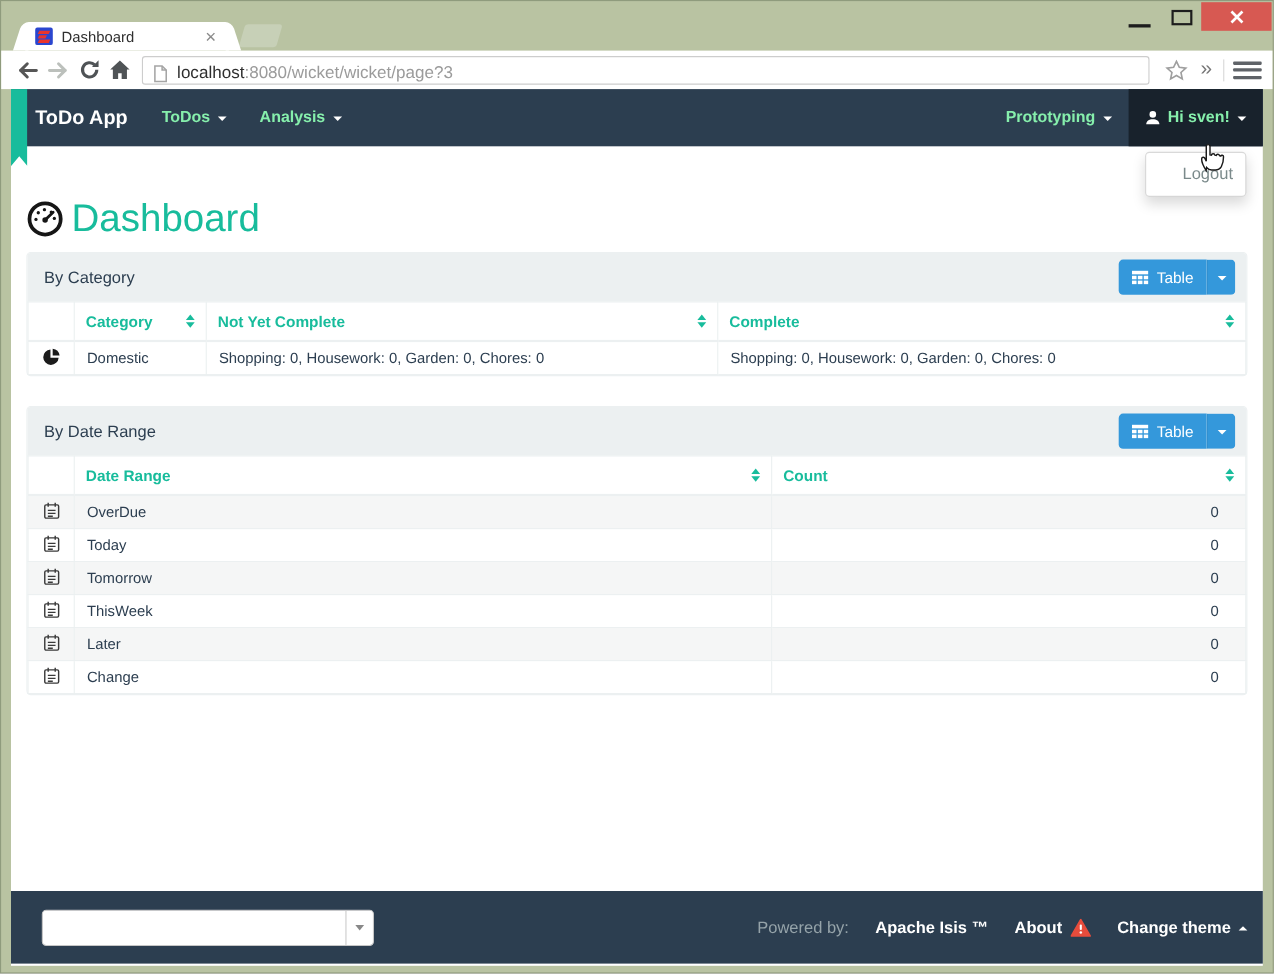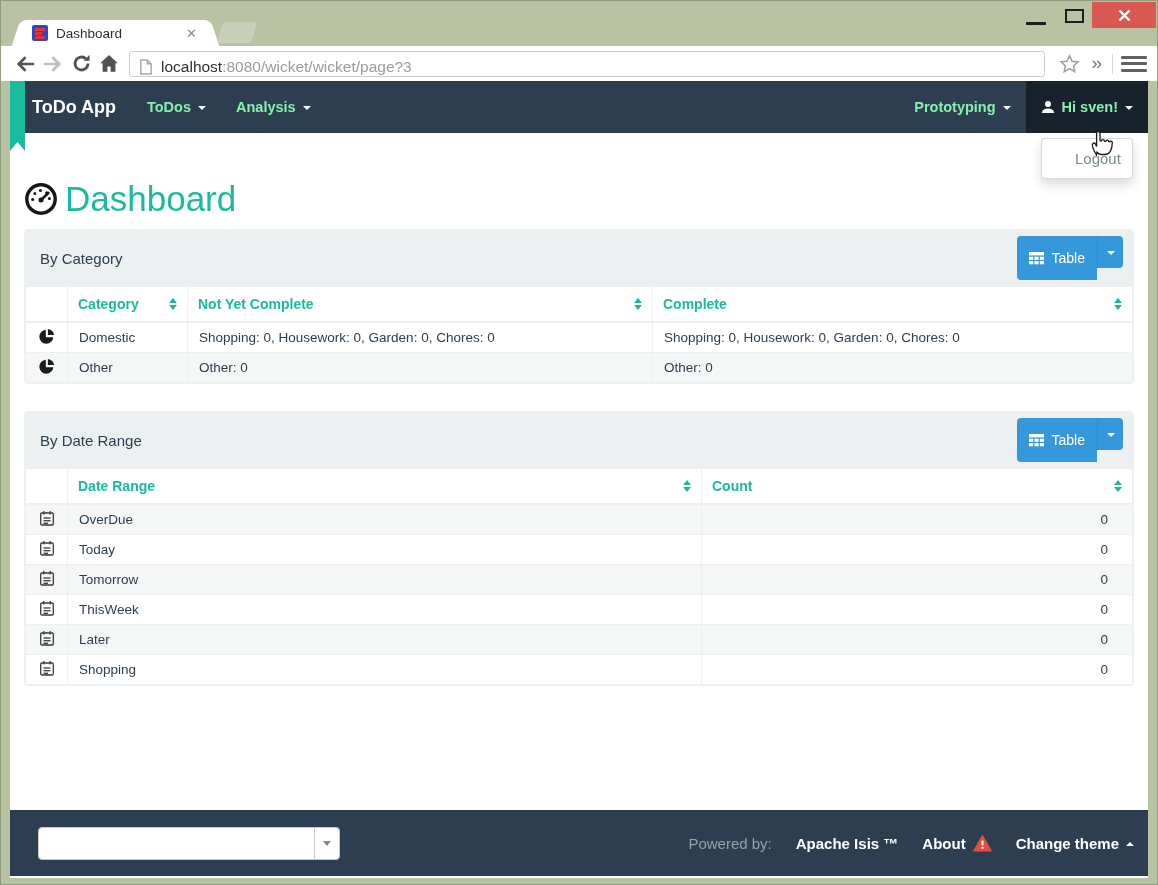--- a/index.html
+++ b/index.html
@@ -69,21 +69,21 @@
   .content { flex:1; padding:0 14px; }
   .page-title { margin-top:46px; display:flex; align-items:center; gap:7px;
                 color:#18bc9c; font-size:35px; font-weight:400; }
 
   .panel { border:1px solid #ecf0f1; border-radius:4px; margin-top:10px; }
   .panel + .panel { margin-top:27px; }
   .panel-heading { background:#ecf0f1; min-height:44px; display:flex; align-items:center;
                    padding:6px 10px 6px 15px; border-radius:3px 3px 0 0; }
   .panel-title { font-size:15px; color:#2c3e50; }
   .btn-group { margin-left:auto; display:flex; }
-  .btn-main { background:#3498db; color:#fff; font-size:14px; height:44px; display:flex;
+  .btn-main { background:#3498db; color:#fff; font-size:14px; height:32px; display:flex;
               align-items:center; gap:8px; padding:0 12px; border:none; border-radius:4px 0 0 4px; }
   .btn-caret { background:#3498db; width:26px; height:32px; border:none; border-left:1px solid rgba(0,0,0,.08);
                border-radius:0 4px 4px 0; display:flex; align-items:center; justify-content:center; }
 
   table { width:100%; border-collapse:collapse; font-size:13.5px; color:#2c3e50; }
   th, td { border:1px solid #ecf0f1; }
   th { color:#18bc9c; font-weight:700; font-size:14px; text-align:left; padding:9px 10px; border-bottom:2px solid #ecf0f1; }
   .th-inner { display:flex; align-items:center; justify-content:space-between; gap:6px; }
   td { padding:7px 11px; }
   td.icon-cell { text-align:center; padding:4px 0; }
@@ -308,29 +308,20 @@
           <tbody>
             <tr>
               <td class="icon-cell"><svg width="17" height="17" viewBox="0 0 16 16">
                     <path d="M7.4 1.6 A6.6 6.6 0 1 0 14.4 8.6 L7.4 8.6 Z" fill="#1c1c1c"></path>
                     <path d="M9.3 0.9 A6.8 6.8 0 0 1 15.2 6.7 L9.3 6.7 Z" fill="#1c1c1c"></path>
                   </svg></td>
               <td>Domestic</td>
               <td>Shopping: 0, Housework: 0, Garden: 0, Chores: 0</td>
               <td>Shopping: 0, Housework: 0, Garden: 0, Chores: 0</td>
             </tr>
-            <tr class="striped">
-              <td class="icon-cell"><svg width="17" height="17" viewBox="0 0 16 16">
-                    <path d="M7.4 1.6 A6.6 6.6 0 1 0 14.4 8.6 L7.4 8.6 Z" fill="#1c1c1c"></path>
-                    <path d="M9.3 0.9 A6.8 6.8 0 0 1 15.2 6.7 L9.3 6.7 Z" fill="#1c1c1c"></path>
-                  </svg></td>
-              <td>Other</td>
-              <td>Other: 0</td>
-              <td>Other: 0</td>
-            </tr>
           </tbody>
         </table>
       </div>
 
       <div class="panel">
         <div class="panel-heading">
           <span class="panel-title">By Date Range</span>
           <div class="btn-group">
             <button class="btn-main">
               <svg width="15" height="13" viewBox="0 0 15 13">
@@ -443,21 +434,21 @@
             </tr>
             <tr>
               <td class="icon-cell"><svg width="16" height="17" viewBox="0 0 16 17" fill="none" stroke="#3a3a3a" stroke-width="1.3">
                     <rect x="1.7" y="3" width="12.6" height="12" rx="1.2"></rect>
                     <line x1="4.8" y1="1" x2="4.8" y2="4.6"></line>
                     <line x1="11.2" y1="1" x2="11.2" y2="4.6"></line>
                     <line x1="4.5" y1="8" x2="11.5" y2="8"></line>
                     <line x1="4.5" y1="10.7" x2="11.5" y2="10.7"></line>
                     <line x1="4.5" y1="13.3" x2="9" y2="13.3"></line>
                   </svg></td>
-              <td>Shopping</td>
+              <td>Change</td>
               <td class="count-cell">0</td>
             </tr>
           </tbody>
         </table>
       </div>
 
     </div>
 
     <div class="footer">
       <div class="combo">

